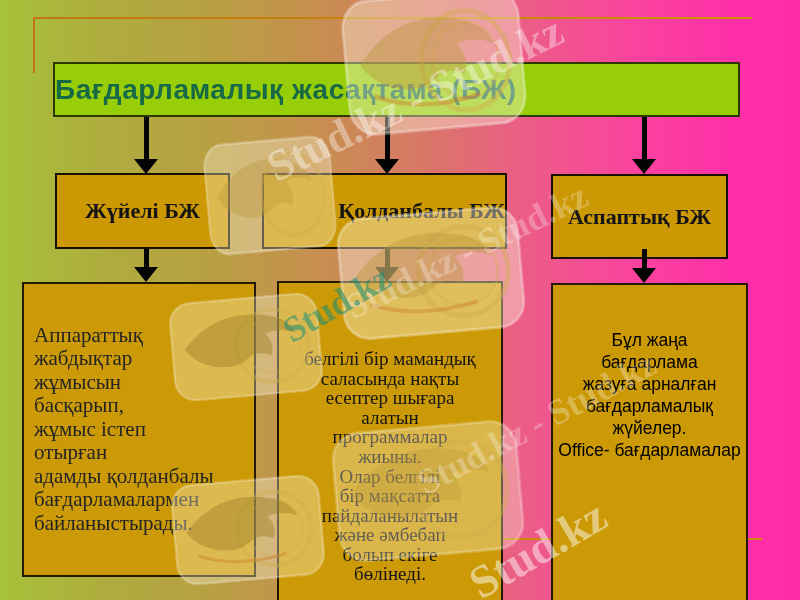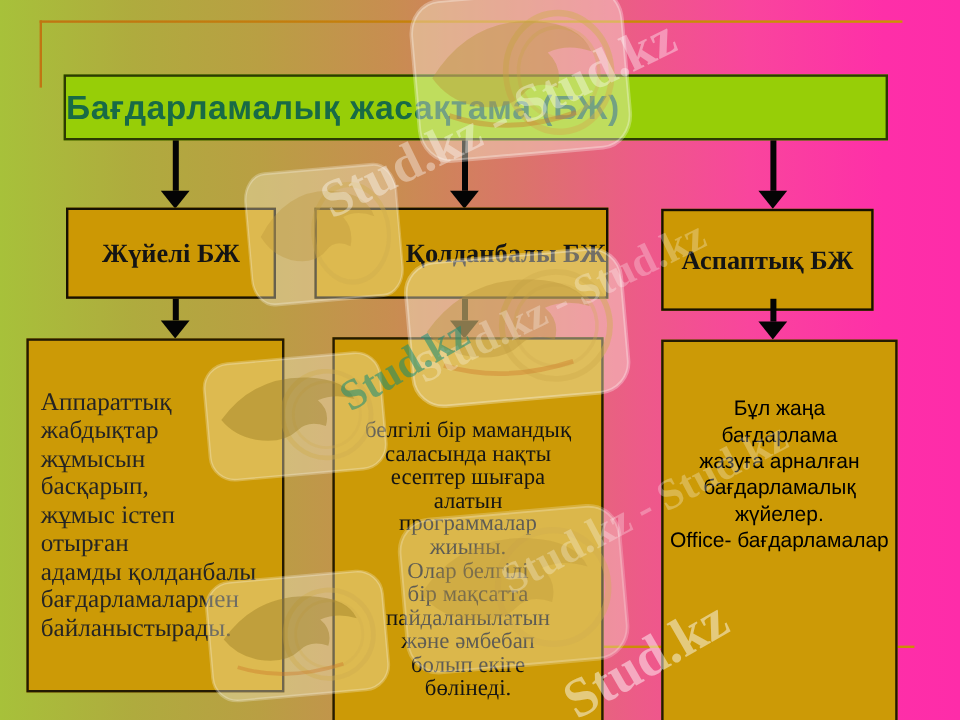--- a/index.html
+++ b/index.html
@@ -28,21 +28,21 @@
   
   .node{position:absolute;box-sizing:border-box;background:#cc9804;border:2px solid #171001;
     display:flex;align-items:center;justify-content:center;z-index:2;}
   .node span{font:bold 22px "Liberation Serif",serif;color:#141414;}
   .node-a{left:55px;top:173px;width:175px;height:76px;}
   .node-b{left:262px;top:173px;width:245px;height:76px;justify-content:flex-end;}
   .node-c{left:551px;top:174px;width:177px;height:85px;}
   
   .desc{position:absolute;box-sizing:border-box;background:#cc9a06;border:2px solid #241a02;z-index:2;display:flex;}
   .desc span{white-space:pre-line;display:block;width:100%;}
-  .desc-a{left:22px;top:282px;width:215px;height:295px;align-items:center;padding:0 6px 0 10px;}
+  .desc-a{left:22px;top:282px;width:234px;height:295px;align-items:center;padding:0 6px 0 10px;}
   .desc-a span{font:21px/1.12 "Liberation Serif",serif;color:#242424;text-align:left;}
   .desc-b{left:277px;top:281px;width:226px;height:371px;align-items:center;padding:0 4px;}
   .desc-b span{font:19px/1.03 "Liberation Serif",serif;color:#141414;text-align:center;}
   .desc-c{left:551px;top:283px;width:197px;height:380px;align-items:flex-start;padding:44px 1px 0 1px;}
   .desc-c span{font:17.5px/1.26 "Liberation Sans",sans-serif;color:#000;text-align:center;}
   
   .wm{position:absolute;inset:0;z-index:3;pointer-events:none;}
   .wt{position:absolute;font-family:"Liberation Serif",serif;font-weight:bold;white-space:nowrap;
     transform-origin:left center;transform:rotate(-26deg);}
   .wt1{left:270px;top:144px;font-size:44px;color:rgba(255,255,255,.38);}

